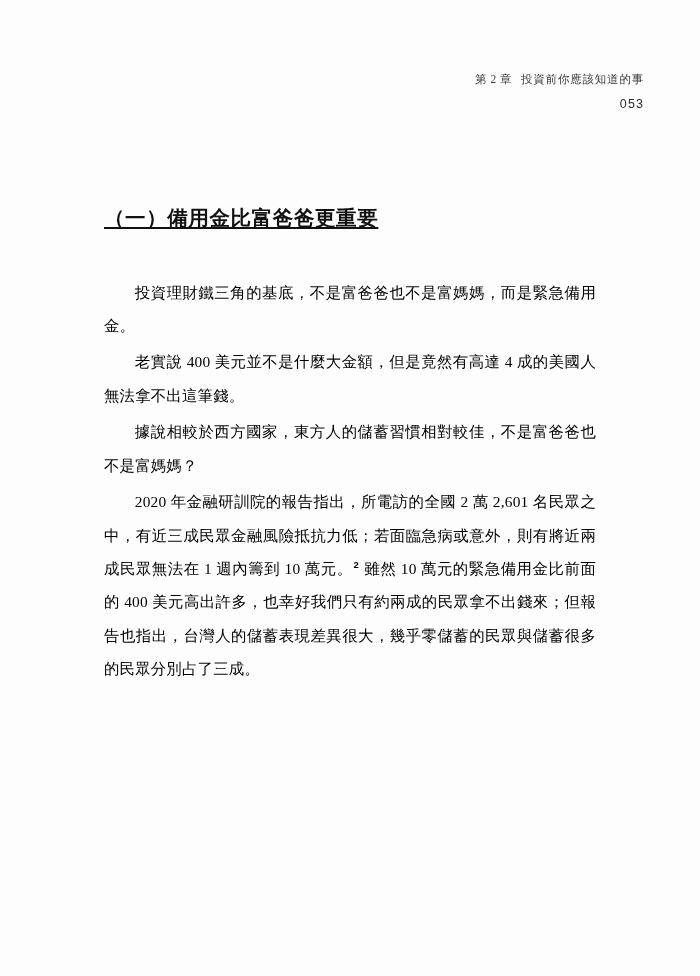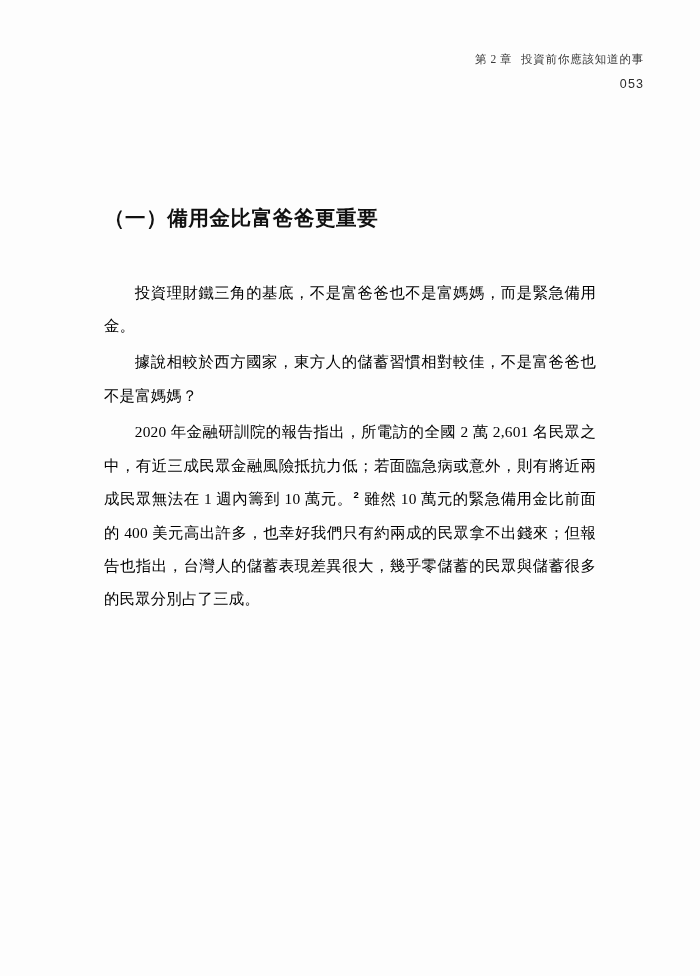--- a/index.html
+++ b/index.html
@@ -19,21 +19,21 @@
     position: absolute;
     inset: 0;
     width: 700px;
     height: 976px;
     background: #fdfdfd;
   }
 
   
   .header {
     position: absolute;
-    top: 54px;
+    top: 74px;
     right: 56px;
     text-align: right;
     line-height: 1.0;
   }
   .header .chapter-line {
     font-size: 11.5px;
     color: #3a3a3a;
     letter-spacing: 0.6px;
     white-space: nowrap;
   }
@@ -62,20 +62,21 @@
   }
 
   h1.section-title {
     margin: 0 0 44px 0;
     font-size: 20.5px;
     font-weight: bold;
     letter-spacing: 0.6px;
     color: #111111;
     font-family: "Liberation Sans", "DejaVu Sans", sans-serif;
     line-height: 1.3;
+    text-decoration: underline;
   }
 
   p.para {
     margin: 0 0 3px 0;
     font-size: 15.4px;
     line-height: 2.17;
     text-align: justify;
     text-indent: 2em;
     color: #000000;
     letter-spacing: 0.2px;
@@ -107,18 +108,19 @@
       <span class="chap-num">第 2 章</span><span class="chap-title">投資前你應該知道的事</span>
     </div>
     <div class="folio">053</div>
   </div>
 
   <div class="content">
     <h1 class="section-title">（一）備用金比富爸爸更重要</h1>
 
     <div>
       <p class="para"><span>投資理財鐵三角的基底，不是富爸爸也不是富媽媽，而是緊急備用金。</span></p>
+      <p class="para"><span>老實說 400 美元並不是什麼大金額，但是竟然有高達 4 成的美國人無法拿不出這筆錢。</span></p>
       <p class="para"><span>據說相較於西方國家，東方人的儲蓄習慣相對較佳，不是富爸爸也不是富媽媽？</span></p>
       <p class="para"><span>2020 年金融研訓院的報告指出，所電訪的全國 2 萬 2,601 名民眾之中，有近三成民眾金融風險抵抗力低；若面臨急病或意外，則有將近兩成民眾無法在 1 週內籌到 10 萬元。</span><sup class="fn">2</sup><span> 雖然 10 萬元的緊急備用金比前面的 400 美元高出許多，也幸好我們只有約兩成的民眾拿不出錢來；但報告也指出，台灣人的儲蓄表現差異很大，幾乎零儲蓄的民眾與儲蓄很多的民眾分別占了三成。</span></p>
     </div>
   </div>
 
 </div>
 
 </body></html>

